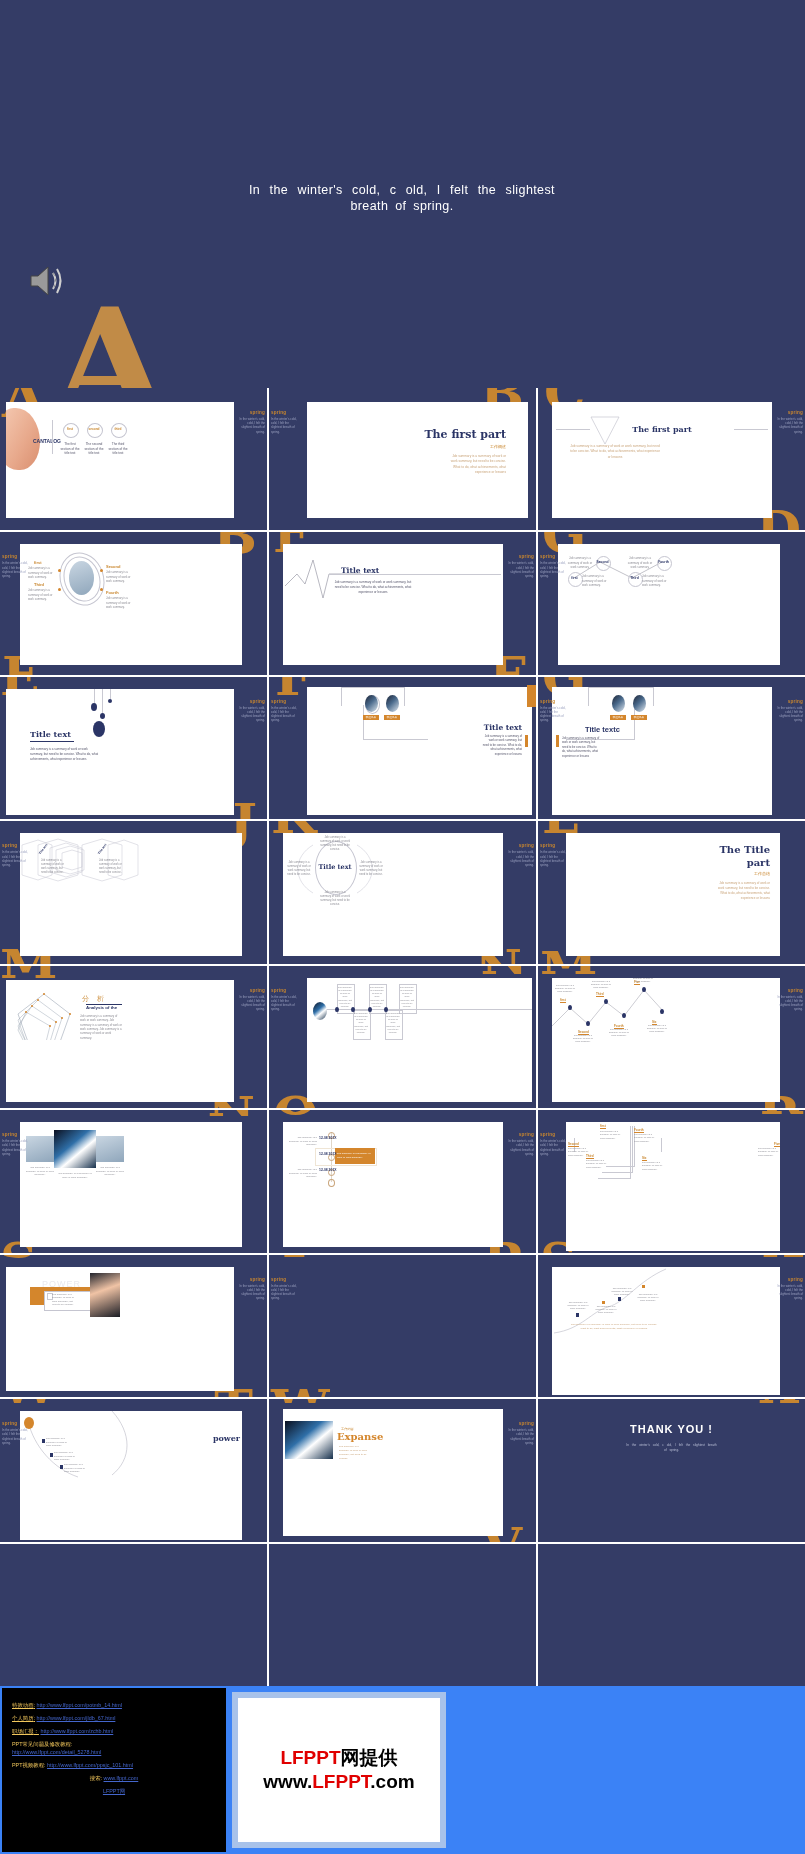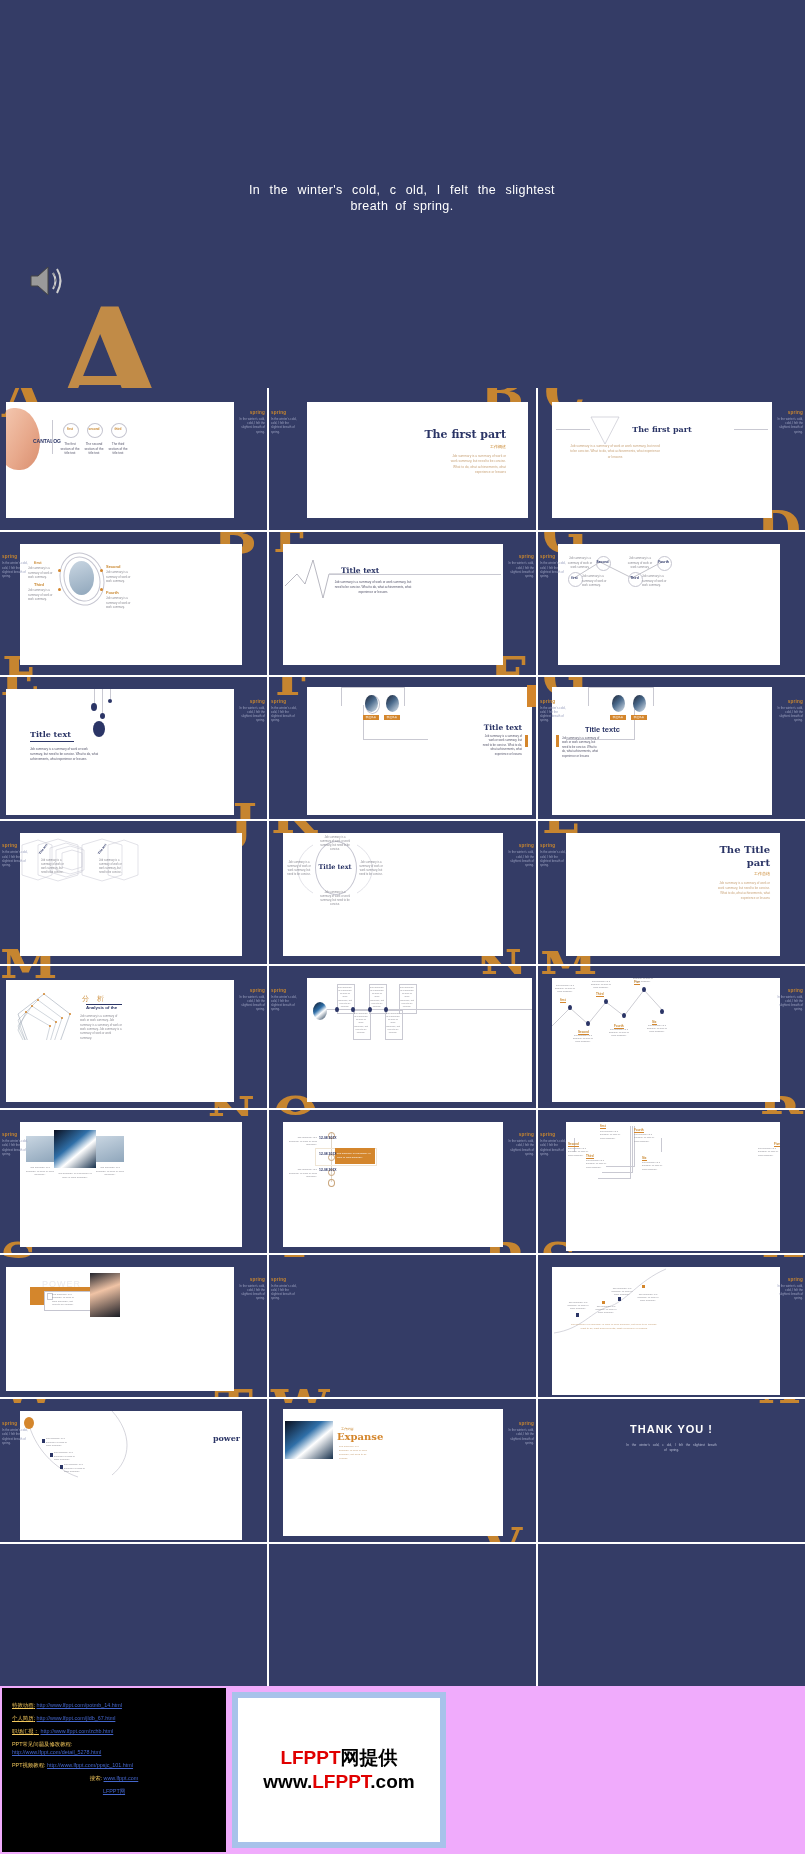--- a/index.html
+++ b/index.html
@@ -63,21 +63,21 @@
   .ring{position:absolute;border:.6px solid #c5c5d0;border-radius:50%;}
   .dotnavy{position:absolute;background:#2b3566;border-radius:50%;}
   .dotor{position:absolute;background:#d4862c;border-radius:50%;}
   .obox{position:absolute;background:#d4862c;}
   .photo{position:absolute;background:linear-gradient(135deg,#1b2233,#4a6a8c 45%,#dfe7ef);}
   .photo2{position:absolute;background:linear-gradient(140deg,#0b1020,#2f6fa8 40%,#ffffff 60%,#16304c);}
   .photo3{position:absolute;background:linear-gradient(160deg,#c9d6e2,#8fa6bb);}
   .hand{position:absolute;background:linear-gradient(120deg,#f6cdb6,#e8a98c 60%,#d98e6e);border-radius:40% 55% 45% 50%;}
   .rect{position:absolute;border:.5px solid #c9c9d2;}
   
-  #footer{position:absolute;left:0;top:1686px;width:805px;height:168px;background:#f0abfc;}
+  #footer{position:absolute;left:0;top:1686px;width:805px;height:168px;background:#3b82f6;}
   #foot-black{position:absolute;left:2px;top:2px;width:224px;height:164px;background:#000000;}
   .flink{font-size:5.4px;line-height:7px;margin:0 0 6px 10px;white-space:nowrap;}
   .fcn{color:#f2c75c;text-decoration:underline;}
   .fcnb{color:#f2c75c;}
   .furl{color:#4466cc;text-decoration:underline;}
   #foot-logo{
     position:absolute;left:232px;top:6px;width:214px;height:156px;
     background:#a8c2ea;padding:6px;box-sizing:border-box;
   }
   #foot-logo-inner{width:100%;height:100%;background:#ffffff;display:flex;

